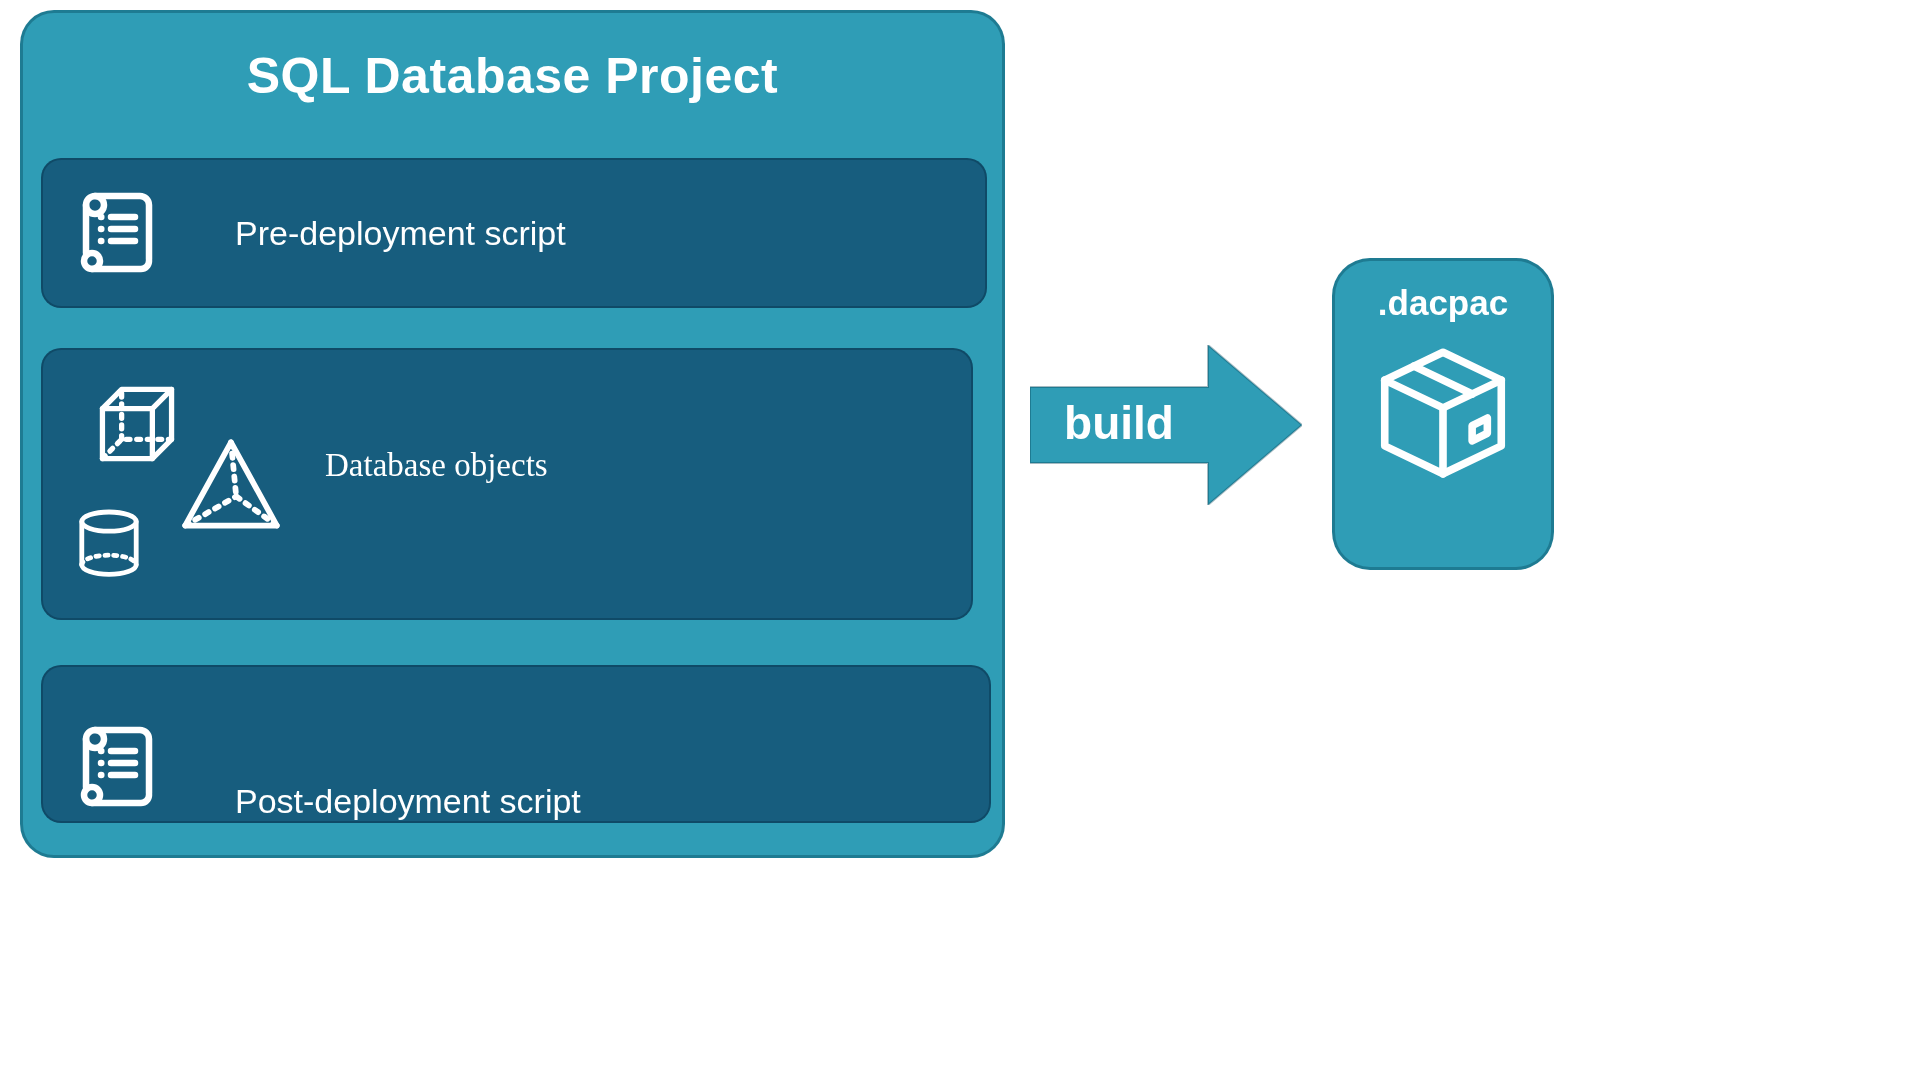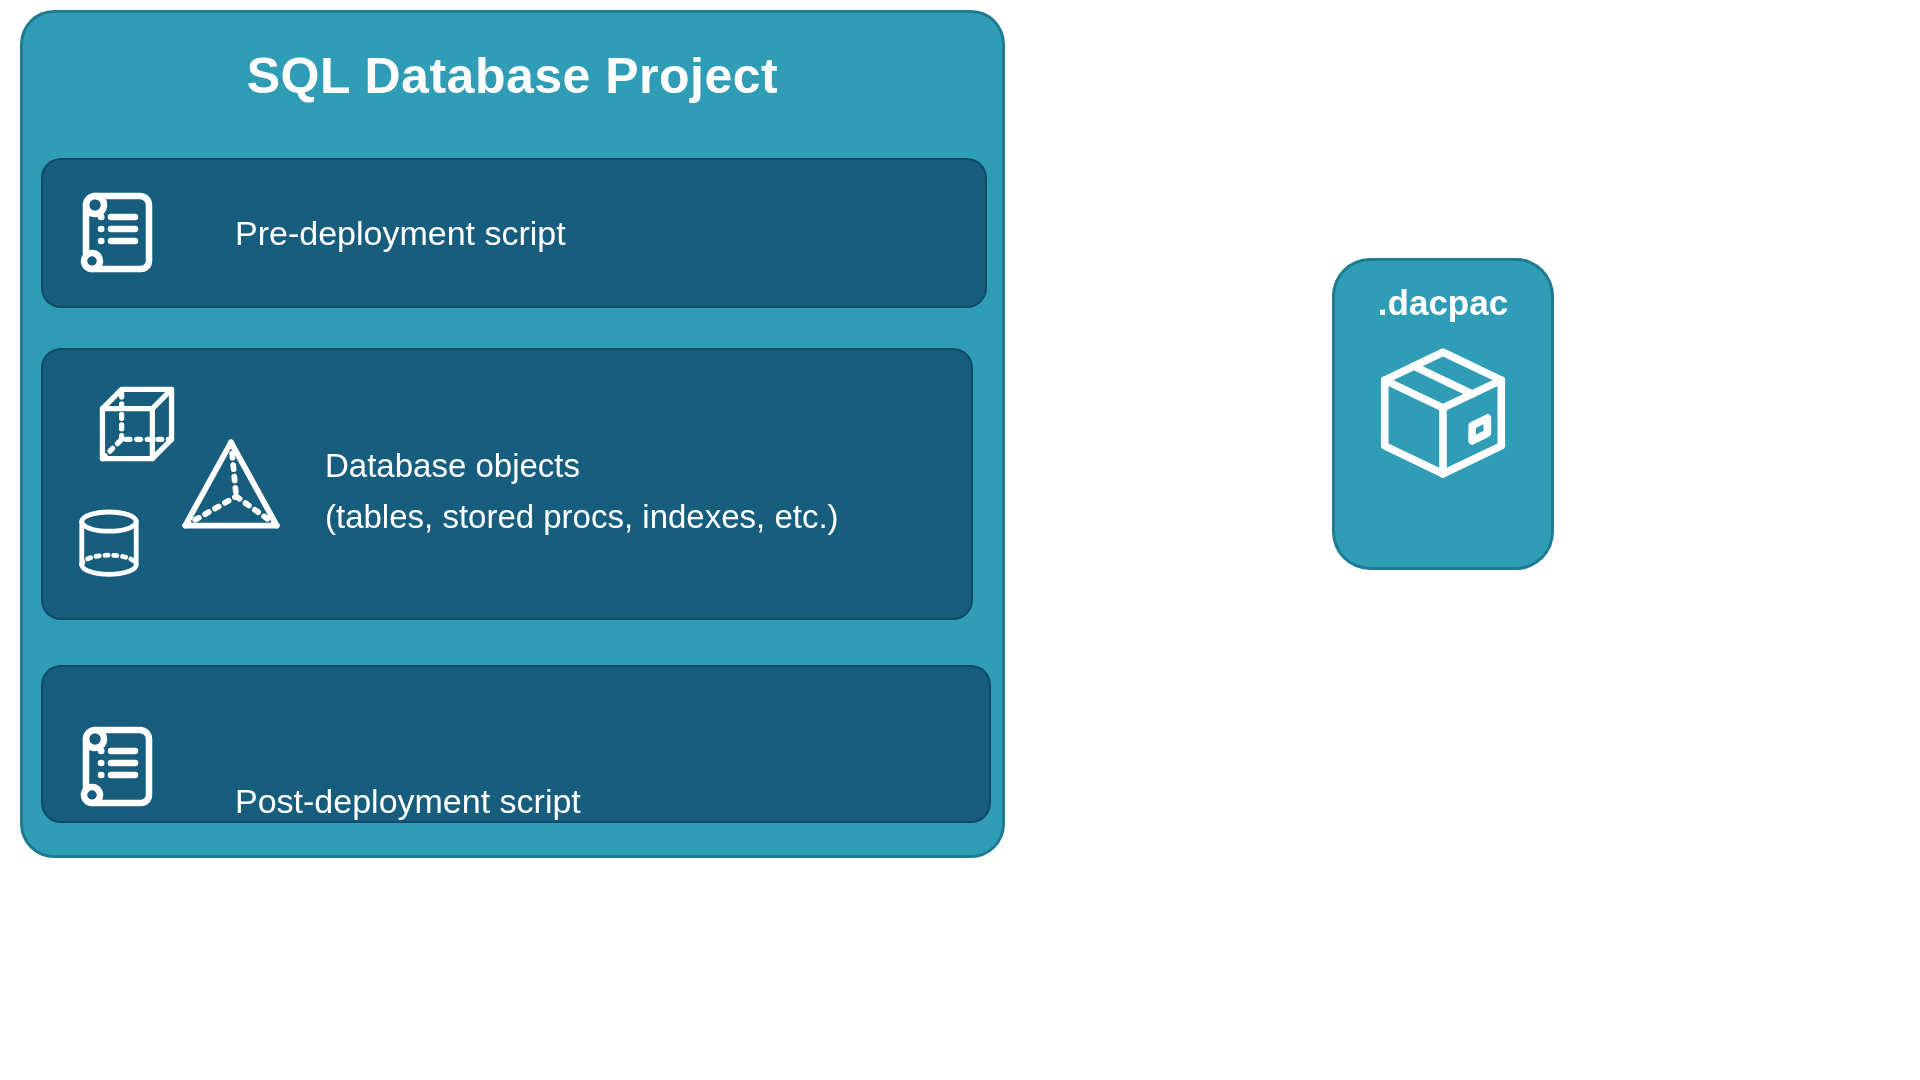--- a/index.html
+++ b/index.html
@@ -20,21 +20,21 @@
   .project-title{
     position:absolute;left:0;top:34px;width:100%;text-align:center;
     font-size:50px;font-weight:600;letter-spacing:0.5px;color:var(--white);
   }
   .row{
     position:absolute;left:18px;background:var(--panel);
     border:2px solid rgba(0,40,60,0.35);border-radius:20px;
     display:flex;align-items:center;
   }
   .row1{top:145px;width:946px;height:150px;}
-  .row2{top:335px;width:932px;height:272px;}
+  .row2{top:335px;width:932px;height:272px;font-family:Liberation Serif, serif;}
   .row3{top:652px;width:950px;height:158px;align-items:flex-end;}
   .row .scroll-wrap{width:100px;height:108px;margin-left:26px;flex:0 0 auto;}
   .row .scroll-wrap svg{width:100%;height:100%;}
   .row-label{font-size:34px;margin-left:66px;color:var(--white);}
 
   .objects-icons{position:absolute;left:0;top:0;width:100%;height:100%;}
   .obj-icon{position:absolute;}
   .obj-icon svg{width:100%;height:100%;}
   .cube-icon{left:46px;top:26px;width:96px;height:96px;}
   .pyramid-icon{left:132px;top:84px;width:112px;height:104px;}
@@ -103,40 +103,45 @@
           <svg viewBox="0 0 100 100" fill="none" stroke="#ffffff" stroke-width="6" stroke-linecap="round">
             <ellipse cx="50" cy="22" rx="34" ry="12"></ellipse>
             <path d="M16 22 V76 M84 22 V76"></path>
             <path d="M16 76 A34 12 0 0 0 84 76"></path>
             <path d="M16 76 A34 12 0 0 1 84 76" stroke-dasharray="4 7"></path>
           </svg>
         </span>
       </div>
       <div class="objects-text">
         <div>Database objects</div>
-        <div>(tables, stored procs, indexes, etc.)</div>
       </div>
     </div>
 
     <div class="row row3">
       <span class="scroll-wrap">
         <svg viewBox="0 0 100 100" fill="none" stroke="#ffffff" stroke-width="6.5" stroke-linecap="round" stroke-linejoin="round">
           <circle cx="26" cy="22" r="9"></circle>
           <path d="M26 13 H71 A9 9 0 0 1 80 22 V76"></path>
           <path d="M17 22 V70"></path>
           <circle cx="23" cy="78" r="8"></circle>
           <path d="M23 86 H72 A8 8 0 0 0 80 78"></path>
           <path d="M42 34 H66 M42 46 H66 M42 58 H66"></path>
           <path d="M32 34 h0.3 M32 46 h0.3 M32 58 h0.3"></path>
         </svg>
       </span>
       <span class="row-label">Post-deployment script</span>
     </div>
   </div>
 
+  <div class="build-arrow">
+    <svg viewBox="0 0 272 160">
+      <polygon points="0,42 178,42 178,0 272,80 178,160 178,118 0,118" style="fill:var(--teal);stroke:var(--edge);stroke-width:2;"></polygon>
+    </svg>
+    <span class="arrow-label">build</span>
+  </div>
 
   <div class="dacpac-box">
     <div class="dacpac-label">.dacpac</div>
     <span class="package-wrap">
       <svg viewBox="0 0 120 120" fill="none" stroke="#ffffff" stroke-width="6" stroke-linejoin="round" stroke-linecap="round">
         <path d="M60 12 L106 34 L60 56 L14 34 Z"></path>
         <path d="M14 34 V86 L60 108 V56"></path>
         <path d="M106 34 V86 L60 108"></path>
         <path d="M37 23 L83 45"></path>
         <path d="M83 70 l12 -6 v12 l-12 6 Z"></path>

